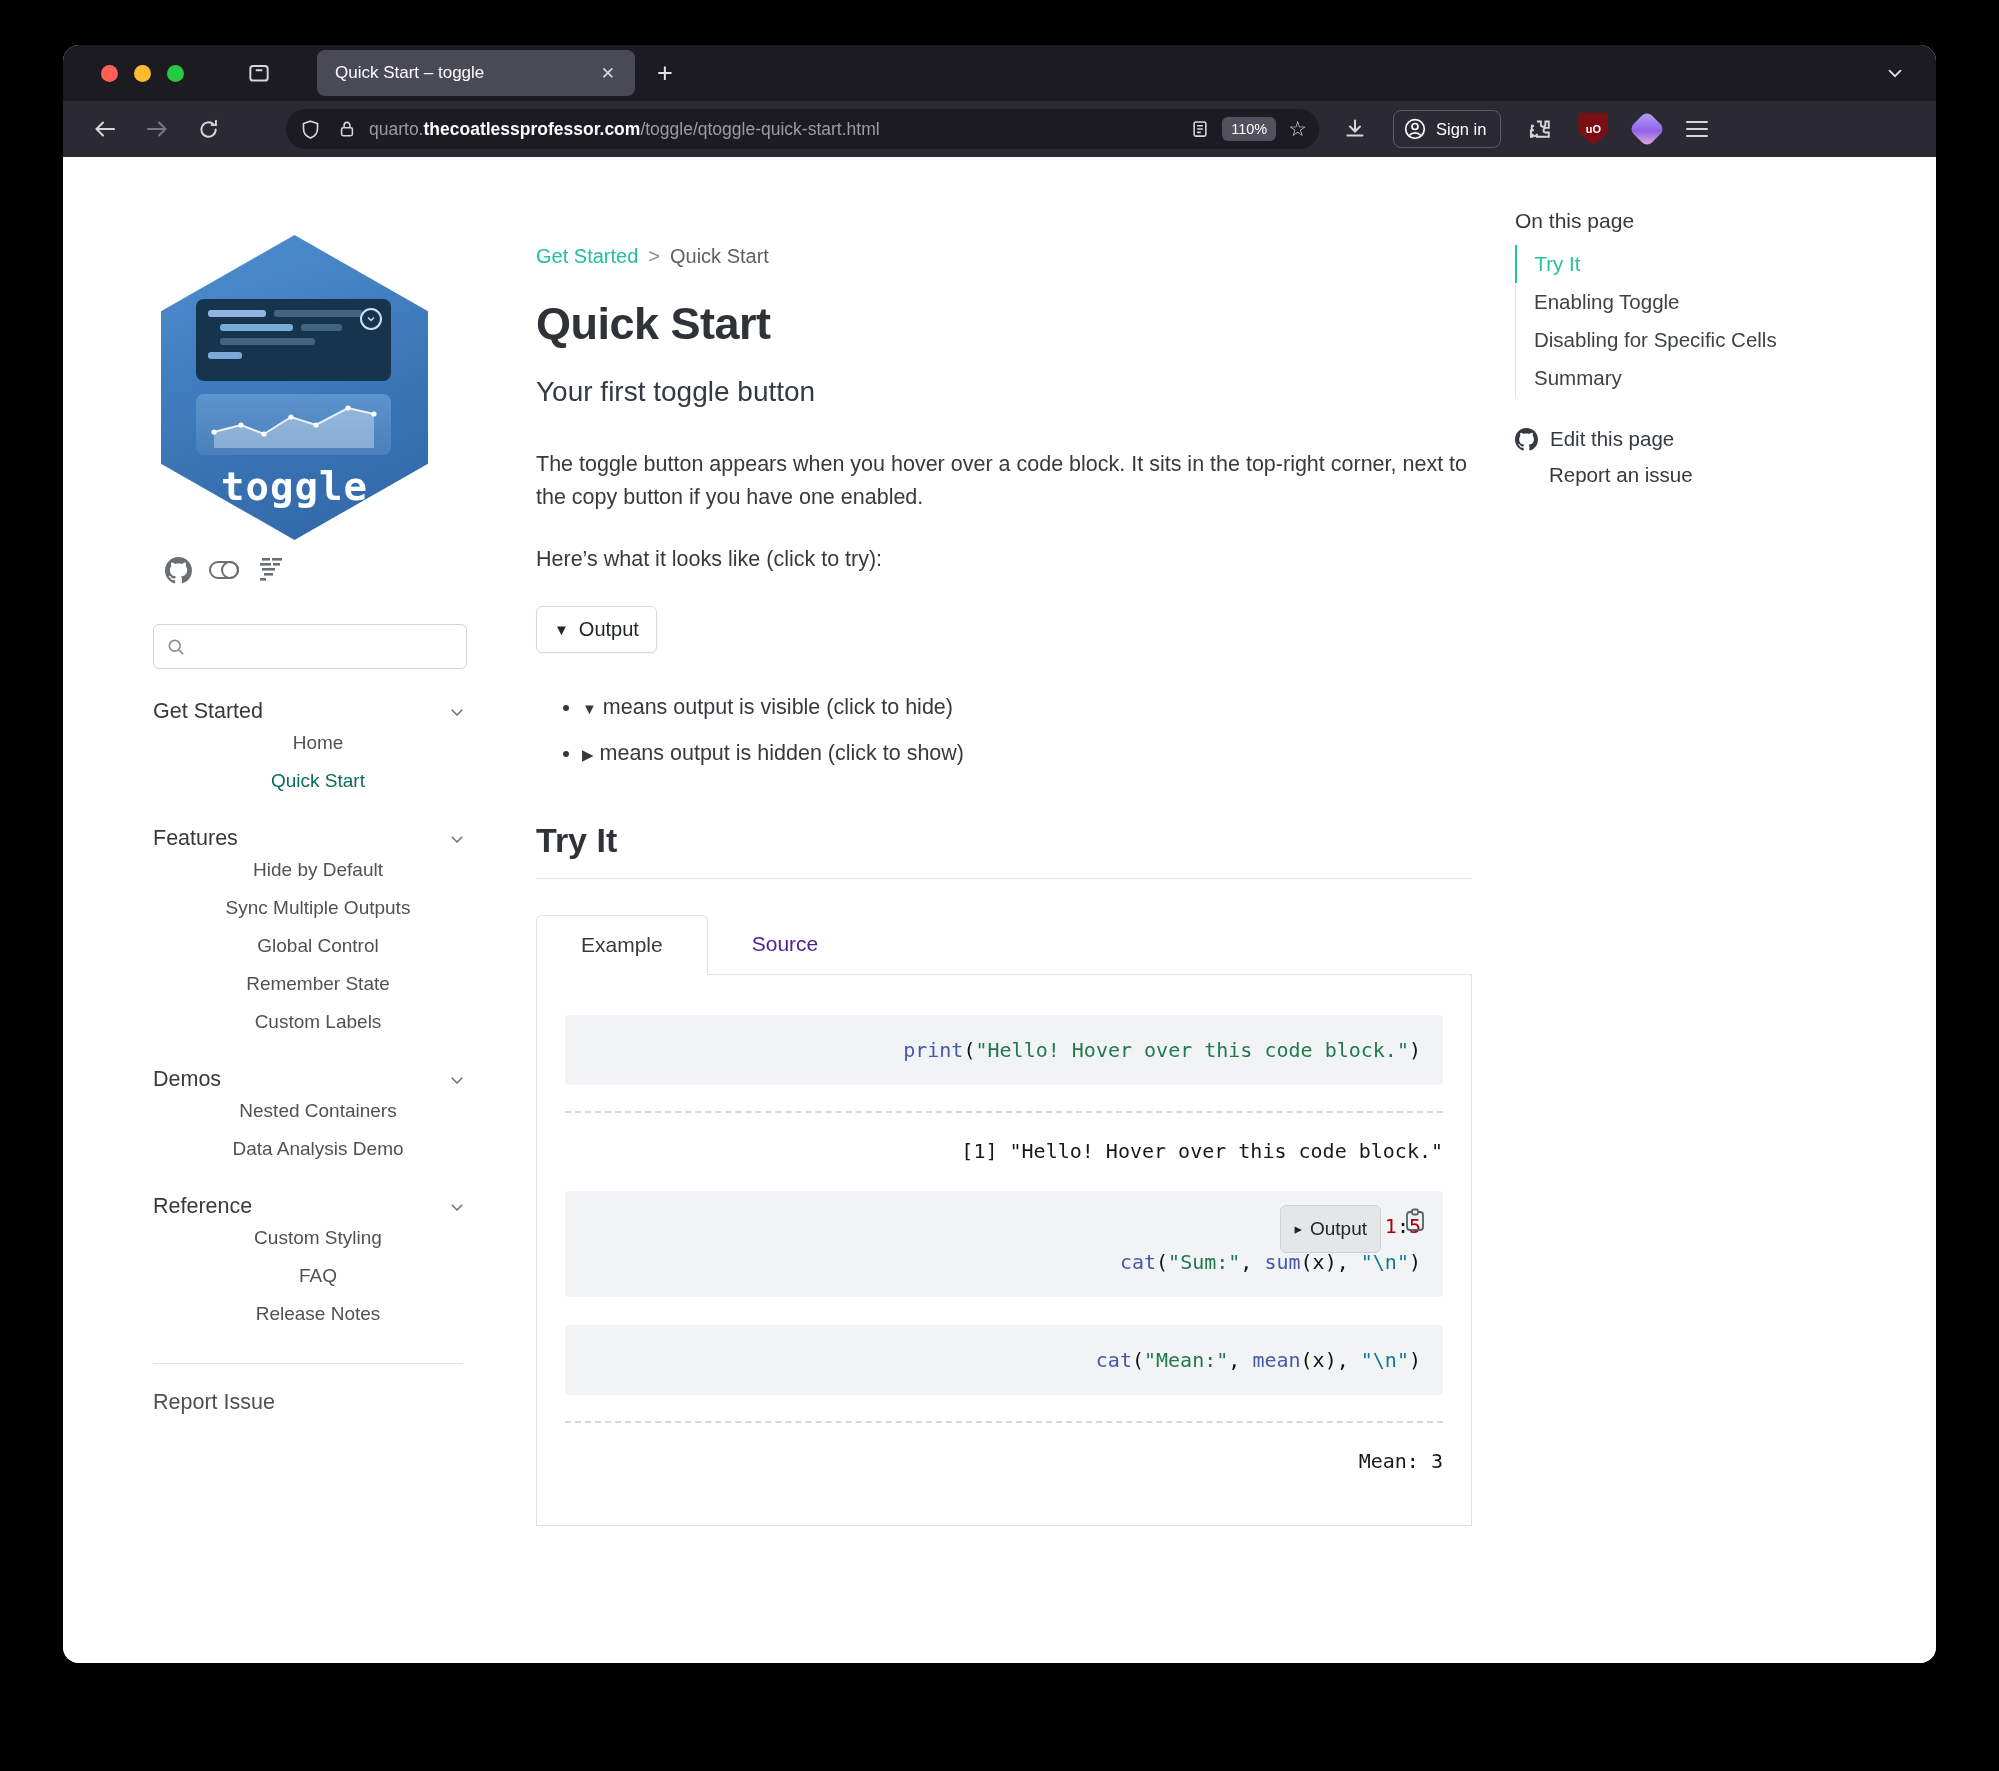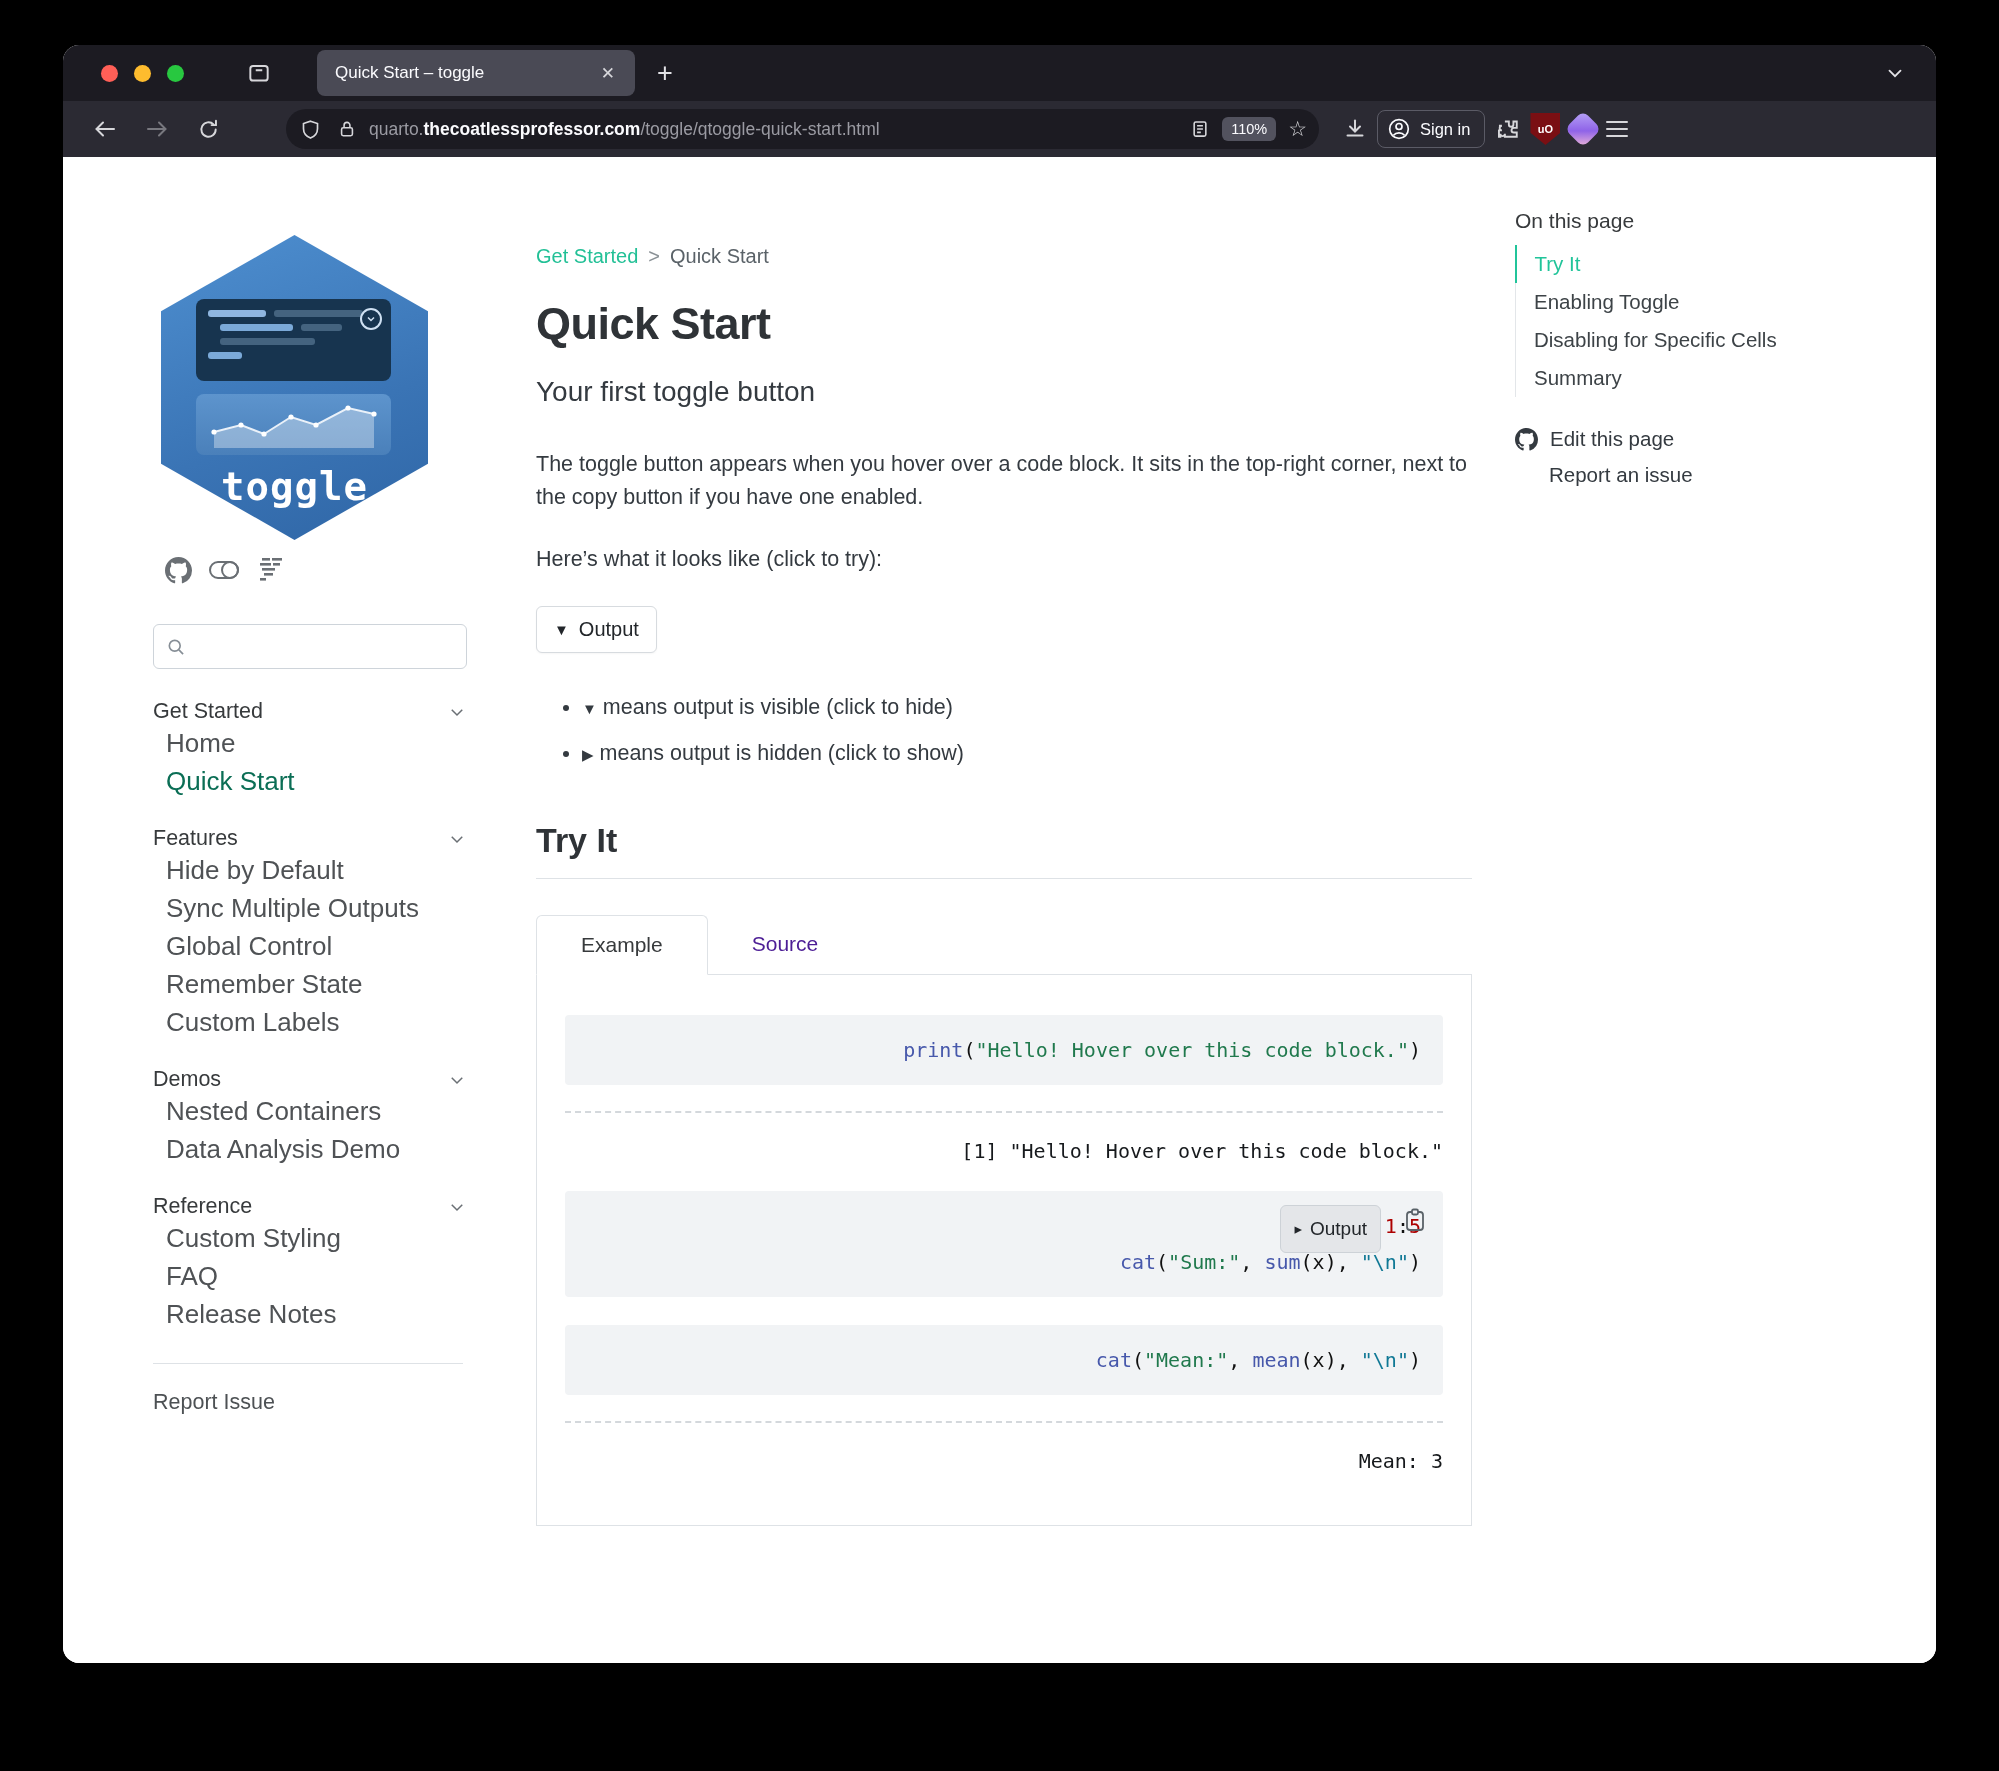--- a/index.html
+++ b/index.html
@@ -25,21 +25,21 @@
   .nav-btns { display:flex; align-items:center; gap:28px; margin-left:30px; color:#d7d7db; }
   .nav-btns .fwd { opacity:.45; }
   .urlbar { margin-left:66px; width:1033px; height:40px; background:#1c1b22; border-radius:20px;
             display:flex; align-items:center; padding:0 12px 0 14px; }
   .urlbar .sep { width:6px; }
   .url-text { font-size:17.5px; margin-left:12px; color:#9b9ba3; white-space:nowrap; }
   .url-text .domain { color:#fbfbfe; font-weight:700; }
   .url-spacer { flex:1; }
   .zoom-pill { background:#52525e; color:#fbfbfe; font-size:14.5px; border-radius:6px; padding:4px 9px; margin:0 12px; }
   .star { font-size:21px; color:#d7d7db; }
-  .right-icons { display:flex; align-items:center; margin-left:24px; gap:10px; color:#d7d7db; }
+  .right-icons { display:flex; align-items:center; margin-left:24px; gap:26px; color:#d7d7db; }
   .signin { display:flex; align-items:center; gap:9px; border:1px solid #5b5b66; border-radius:8px;
             padding:6px 14px 6px 9px; color:#fbfbfe; font-size:16.5px; }
   .ublock { width:30px; height:32px; background:#7a0f13; color:#fff; font-size:11px; font-weight:700;
             display:flex; align-items:center; justify-content:center;
             clip-path:polygon(0 0,100% 0,100% 62%,50% 100%,0 62%); }
   .pdiamond { width:26px; height:26px; border-radius:7px; transform:rotate(45deg);
               background:linear-gradient(135deg,#b9a7f7,#8f63e8 55%,#f0b7d6); }
   .menu-icon span { display:block; width:22px; height:2.5px; background:#d7d7db; margin:4.5px 0; border-radius:2px; }
 
   
@@ -61,21 +61,21 @@
   .hex-title { position:absolute; left:0; right:0; top:75%; text-align:center; color:#fff;
                font-family:"DejaVu Sans Mono", monospace; font-weight:700; font-size:39px; letter-spacing:1px; }
   .logo-links { display:flex; align-items:center; gap:16px; margin:16px 0 0 12px; color:#6a6f74; }
   .search-box { margin-top:40px; width:314px; height:45px; border:1px solid #ced4da; border-radius:6px;
                 display:flex; align-items:center; padding:0 12px; }
   .search-box input { border:none; outline:none; flex:1; font-size:18px; margin-left:8px; font-family:inherit; }
   .nav { margin-top:30px; }
   .nav-section { display:flex; align-items:center; justify-content:space-between; margin-top:26px; }
   .nav-section .s-label { font-size:21.5px; color:#373a3c; }
   .nav-section .chev { color:#6a6f74; margin-right:4px; }
-  .nav-item { font-size:26px; color:#4f5255; line-height:38px; padding-left:13px; }
+  .nav-item { font-size:19px; color:#4f5255; line-height:38px; padding-left:13px;text-align:center; }
   .nav-item.active { color:#0b6e55; }
   .side-divider { border:none; border-top:1px solid #dee2e6; margin:30px 0 0; width:310px; }
   .report-issue { margin-top:26px; font-size:21.5px; color:#4d5154; }
 
   
   .main { position:absolute; left:473px; top:88px; width:936px; }
   .breadcrumb { font-size:20px; display:flex; gap:10px; align-items:center; }
   .bc-link { color:#22c096; }
   .bc-sep { color:#8a9196; }
   .bc-current { color:#5a6268; }

